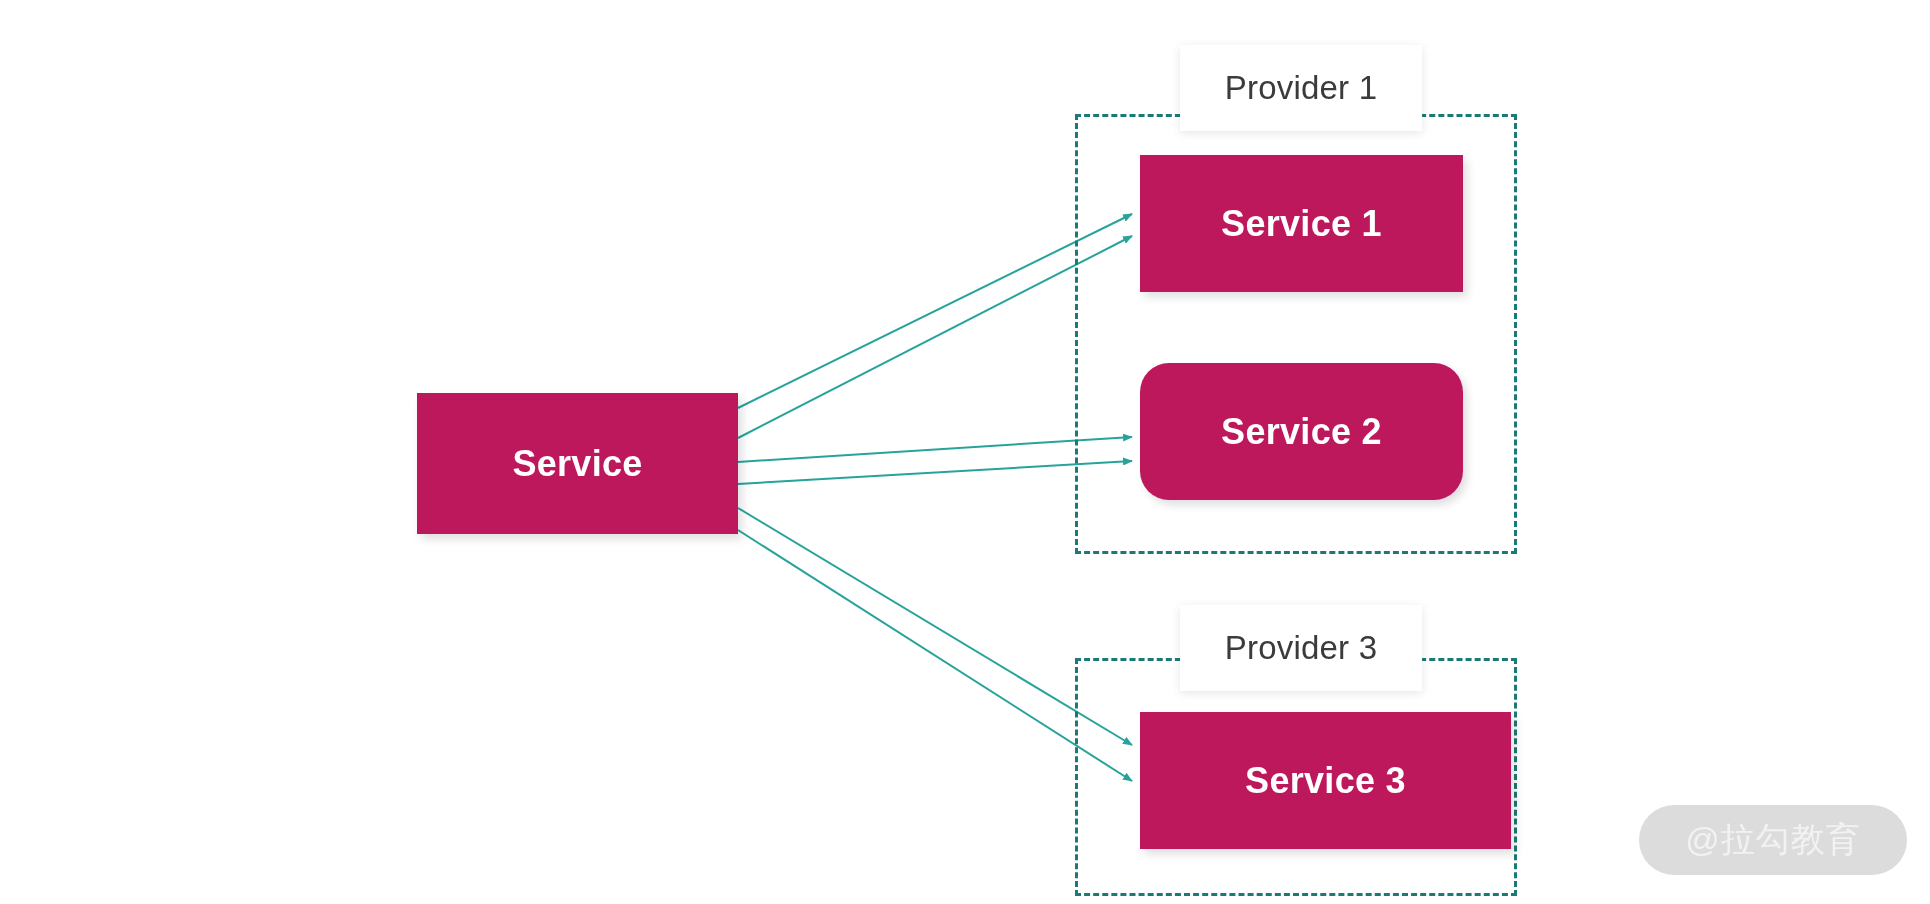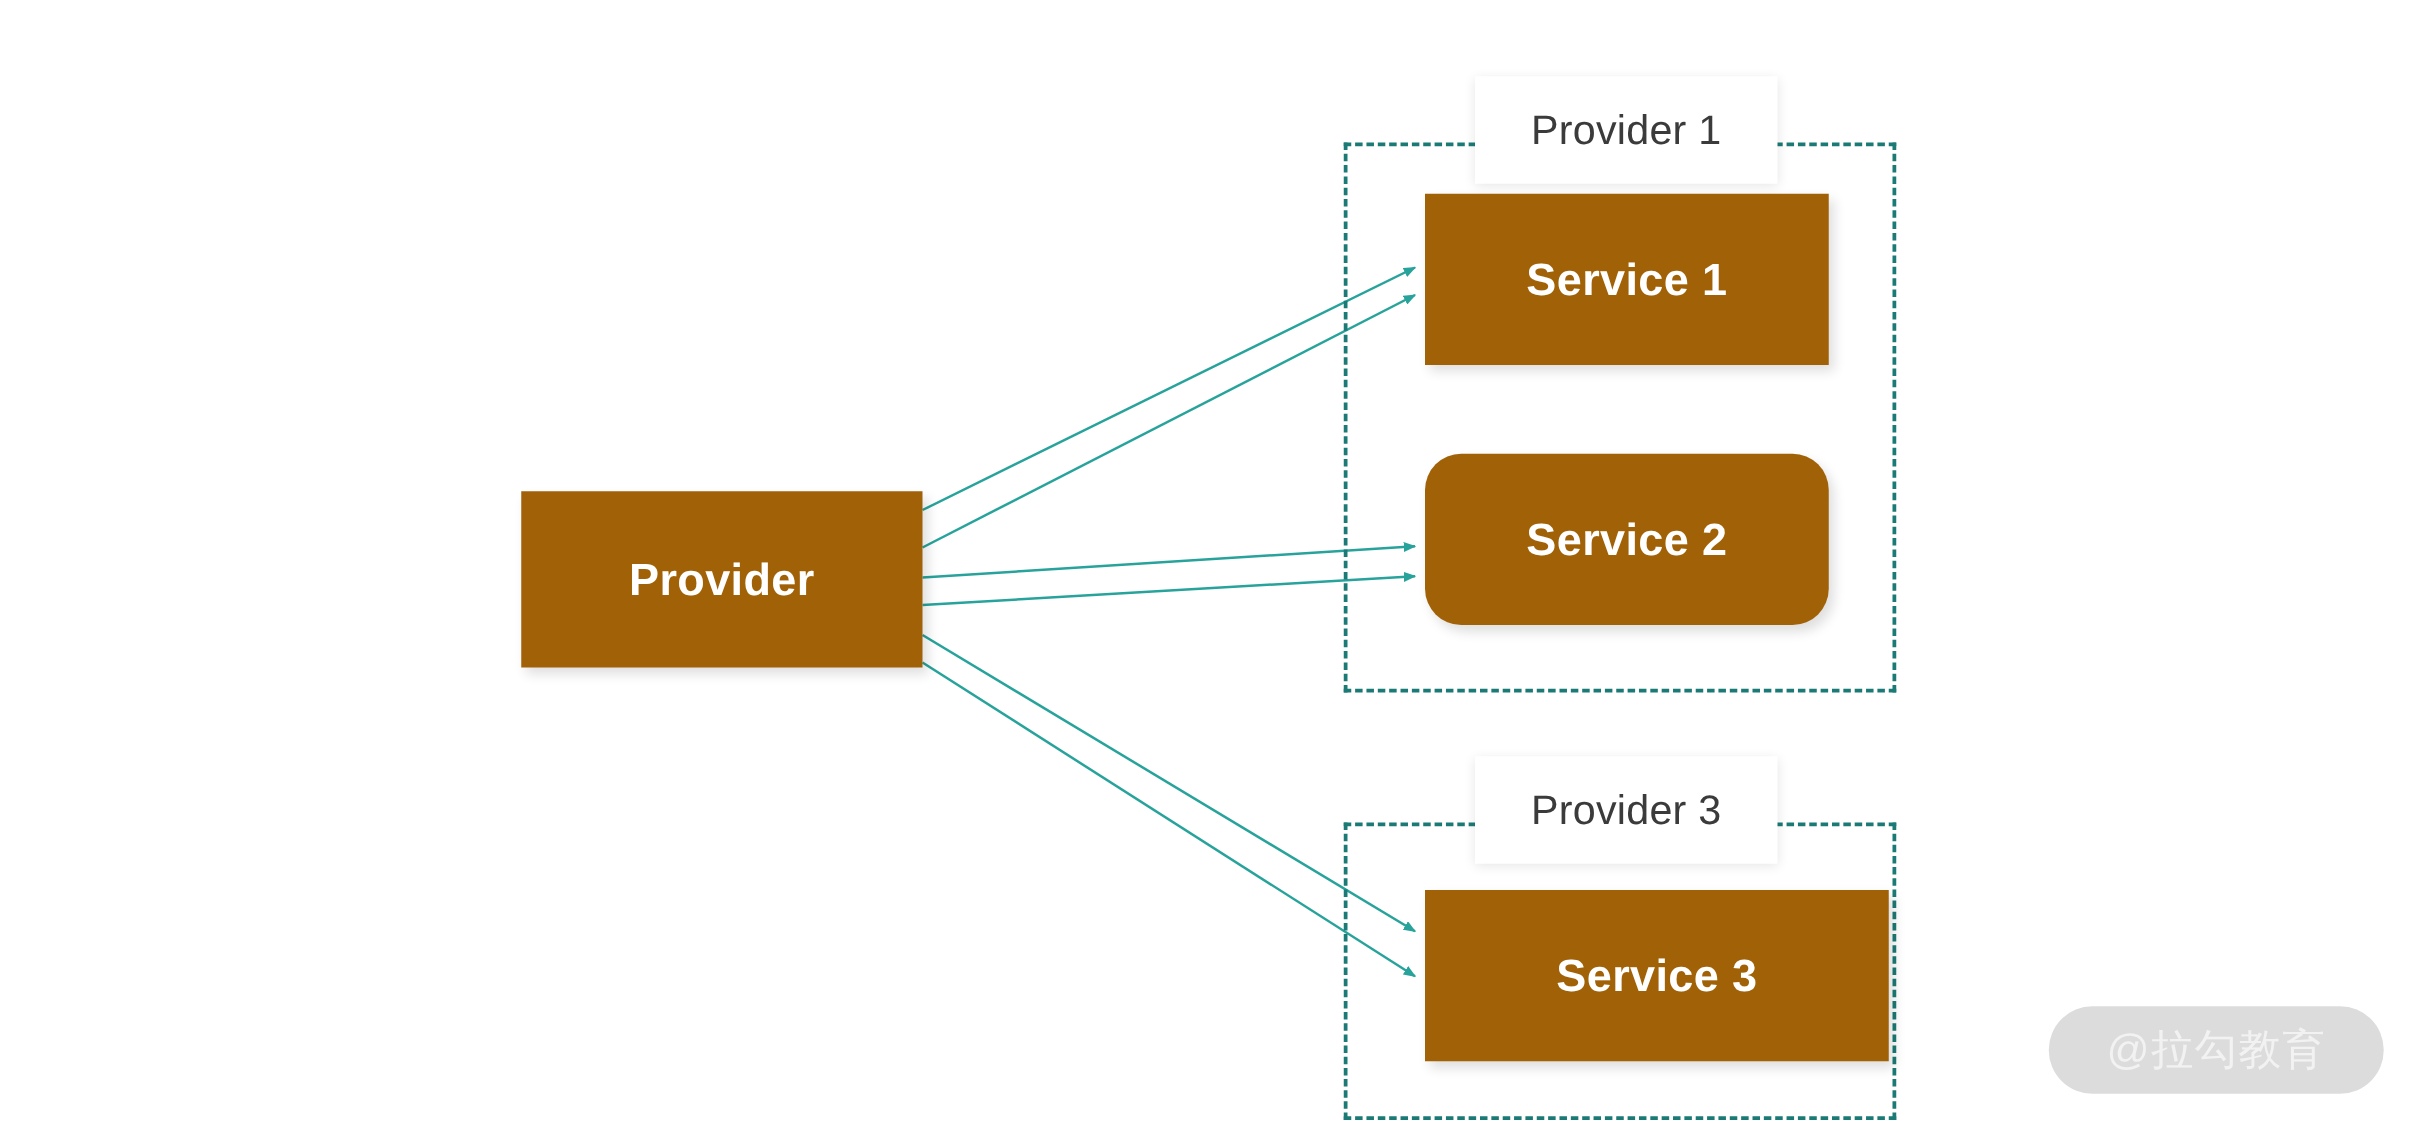--- a/index.html
+++ b/index.html
@@ -58,35 +58,35 @@
     justify-content: center;
     color: #3b3b3b;
     font-size: 33px;
     font-weight: 400;
     letter-spacing: 0.2px;
     box-shadow: 0 2px 9px rgba(0,0,0,0.10);
     z-index: 3;
   }
   #provider-1-label {
     left: 1180px;
-    top: 61px;
+    top: 45px;
     width: 242px;
     height: 86px;
   }
   #provider-2-label {
     left: 1180px;
     top: 605px;
     width: 242px;
     height: 86px;
   }
   
   .node-box {
     position: absolute;
     box-sizing: border-box;
-    background: #a16207;
+    background: #be185d;
     display: flex;
     align-items: center;
     justify-content: center;
     color: #ffffff;
     font-size: 36px;
     font-weight: 600;
     letter-spacing: 0.3px;
     box-shadow: 4px 5px 9px rgba(0,0,0,0.13);
     z-index: 4;
   }
@@ -156,21 +156,21 @@
   </svg>
 
   <div id="provider-1-group" class="provider-group"></div>
 
   <div id="provider-2-group" class="provider-group"></div>
 
   <div id="provider-1-label" class="provider-label">Provider 1</div>
 
   <div id="provider-2-label" class="provider-label">Provider 3</div>
 
-  <div id="consumer-box" class="node-box">Provider</div>
+  <div id="consumer-box" class="node-box">Service</div>
 
   <div id="service-1-box" class="node-box">Service 1</div>
 
   <div id="service-2-box" class="node-box">Service 2</div>
 
   <div id="service-3-box" class="node-box">Service 3</div>
 
   <div id="watermark">@拉勾教育</div>
 
 </div>

